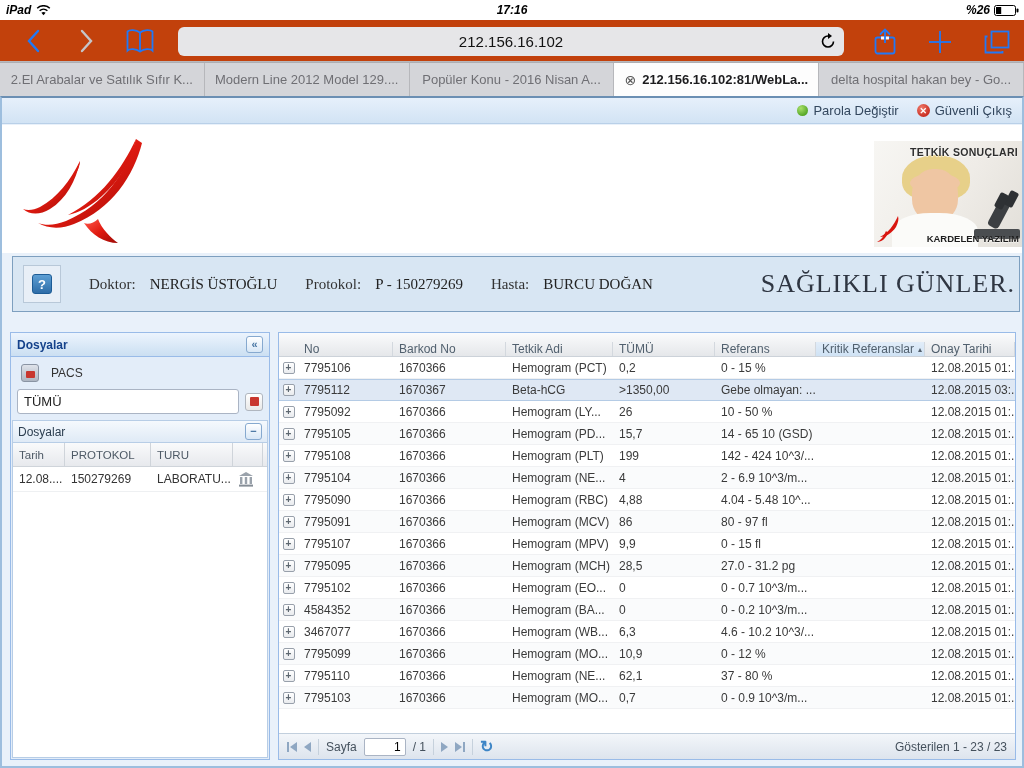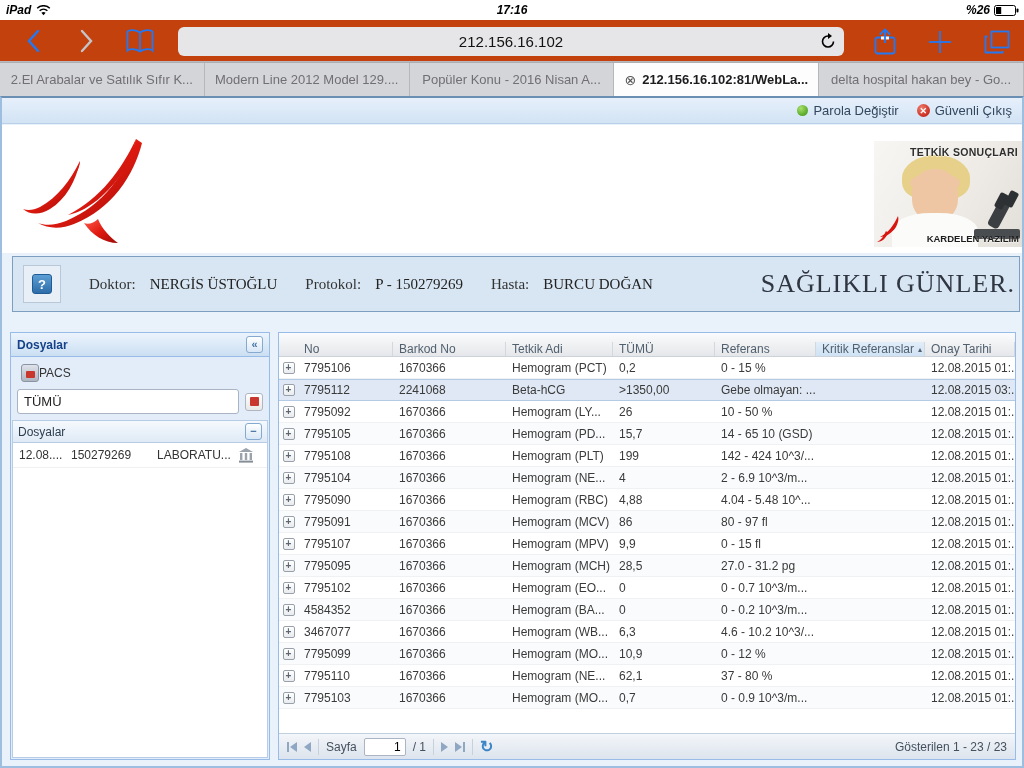--- a/index.html
+++ b/index.html
@@ -87,21 +87,21 @@
   #sidebar { left:8px; top:234px; width:260px; height:428px; background:#e3edf9; }
   #mainpanel { left:276px; top:234px; width:738px; height:428px; }
   .panel-header { height:24px; flex:0 0 24px; background:linear-gradient(#ecf4fd,#cbdff2);
                   border-bottom:1px solid #99bbe8; display:flex; align-items:center; justify-content:space-between;
                   padding:0 6px; font-size:12px; font-weight:bold; color:#15428b; }
   .tool-btn { width:17px; height:17px; border:1px solid #86a9cf; border-radius:3px;
               background:linear-gradient(#fff,#d8e7f6); color:#4876a3; font-size:11px; line-height:14px;
               text-align:center; cursor:pointer; font-weight:bold; }
 
   
-  #pacs-row { height:32px; display:flex; align-items:center; gap:0; padding:0 10px; font-size:12px; color:#333; cursor:pointer;}
+  #pacs-row { height:32px; display:flex; align-items:center; gap:12px; padding:0 10px; font-size:12px; color:#333; cursor:pointer;}
   .pacs-icon { width:18px; height:18px; border:1px solid #8a94a3; border-radius:3px;
                background:linear-gradient(#dfe3ea,#aeb6c2); position:relative; }
   .pacs-icon:after { content:""; position:absolute; left:4px; bottom:3px; width:9px; height:7px; background:#c8362e; border-radius:1px;}
   #combo-row { display:flex; align-items:center; gap:6px; padding:0 6px 6px 6px; }
   #combo { flex:1; height:25px; background:#fff; border:1px solid #aab4c4; border-radius:3px;
            font-size:13px; color:#222; display:flex; align-items:center; padding-left:6px; }
   #combo-clear { width:18px; height:18px; border:1px solid #b0b6bf; border-radius:3px; background:linear-gradient(#fff,#e8e8e8);
                  display:flex; align-items:center; justify-content:center; cursor:pointer; }
   #combo-clear .rsq { width:9px; height:9px; background:#c8362e; border-radius:1px; }
   #subpanel { flex:1; margin:0 1px 1px 1px; border:1px solid #b7cde6; background:#fff; display:flex; flex-direction:column; }
@@ -325,20 +325,26 @@
         </div>
         <div id="combo-clear">
             <span class="rsq"></span>
           </div>
       </div>
       <div id="subpanel">
         <div id="subpanel-header">
           <span>Dosyalar</span>
           <span class="tool-btn">−</span>
         </div>
+        <div class="sgrid-head">
+            <div class="shcell sc0">Tarih</div>
+            <div class="shcell sc1">PROTOKOL</div>
+            <div class="shcell sc2">TURU</div>
+            <div class="shcell sc3"></div>
+          </div>
         <div>
             <div class="sgrid-row">
               <div class="sgcell sc0">12.08....</div>
               <div class="sgcell sc1">150279269</div>
               <div class="sgcell sc2">LABORATU...</div>
               <div class="sgcell sc3">
                 <svg width="14" height="15" viewBox="0 0 14 15">
                   <polygon points="7,0 14,4 0,4" fill="#9aa2ab"></polygon>
                   <rect x="1" y="5" width="2.4" height="7" fill="#9aa2ab"></rect>
                   <rect x="5.8" y="5" width="2.4" height="7" fill="#9aa2ab"></rect>
@@ -374,21 +380,21 @@
             <div class="gcell rc3">0,2</div>
             <div class="gcell rc4">0 - 15 %</div>
             <div class="gcell rc5"></div>
             <div class="gcell rc6">12.08.2015 01:...</div>
           </div>
           <div class="grow sel">
             <div class="gcell rcx">
               <span class="plusbox">+</span>
             </div>
             <div class="gcell rc0">7795112</div>
-            <div class="gcell rc1">2241068</div>
+            <div class="gcell rc1">1670367</div>
             <div class="gcell rc2">Beta-hCG</div>
             <div class="gcell rc3">&gt;1350,00</div>
             <div class="gcell rc4">Gebe olmayan: ...</div>
             <div class="gcell rc5"></div>
             <div class="gcell rc6">12.08.2015 03:...</div>
           </div>
           <div class="grow">
             <div class="gcell rcx">
               <span class="plusbox">+</span>
             </div>

